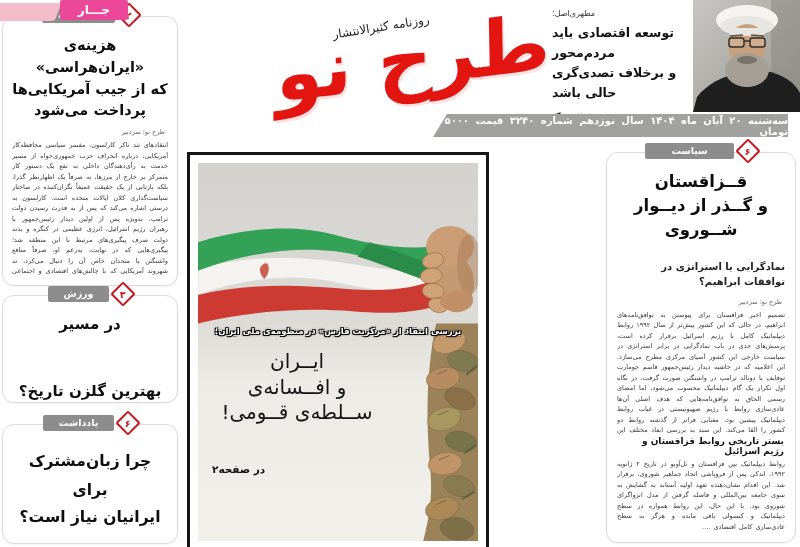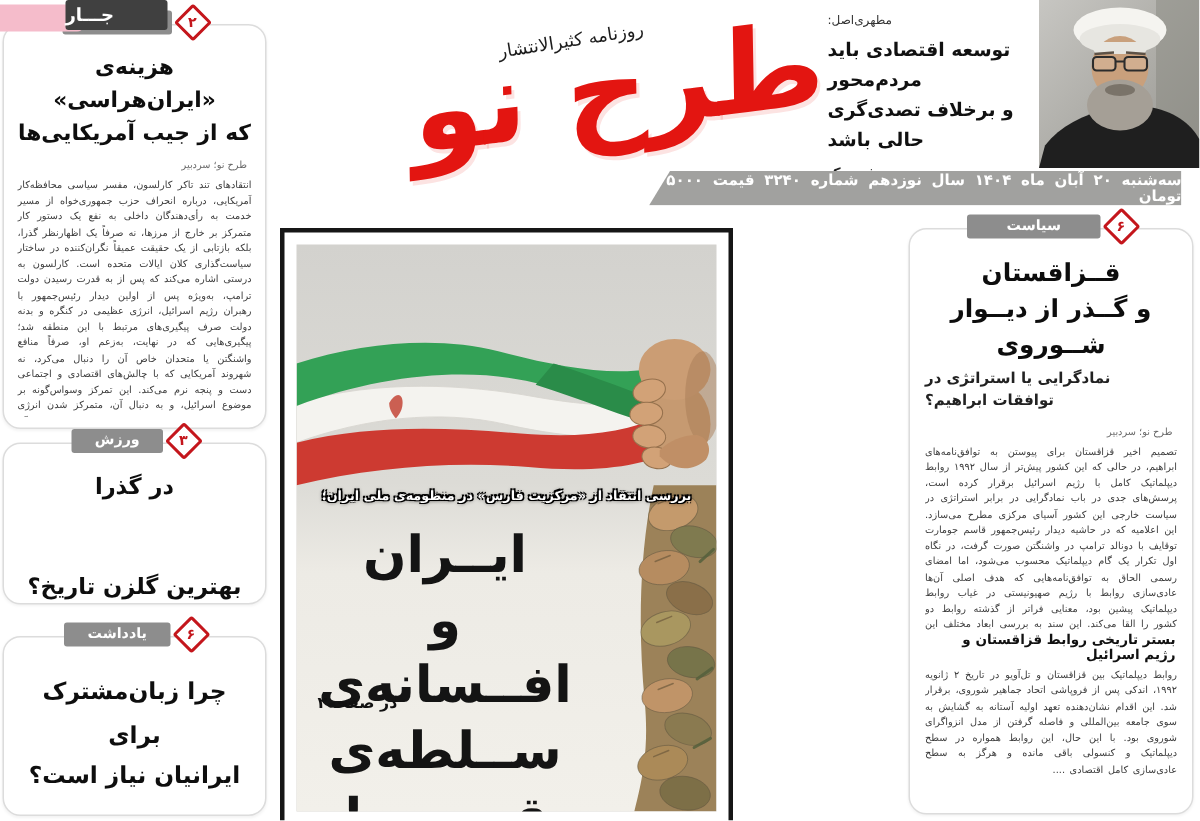--- a/index.html
+++ b/index.html
@@ -2,22 +2,22 @@
 <html lang="fa" dir="rtl"><head>
 <meta charset="utf-8">
 <style>
   html,body{margin:0;padding:0;background:#fff;}
   #page{position:relative;width:800px;height:547px;background:#ffffff;overflow:hidden;
         font-family:"DejaVu Sans",sans-serif;direction:rtl;}
 
   
   .wm-tail{position:absolute;left:-8px;top:3px;width:66px;height:18px;background:#f5bccb;
            transform:skewX(-20deg);border-radius:3px;z-index:4;}
-  .wm{position:absolute;left:44px;top:0;width:68px;height:20px;background:#404040;color:#fff;
-      font-weight:bold;font-size:12px;line-height:20px;text-align:left;border-radius:2px;z-index:5;}
+  .wm{position:absolute;left:60px;top:0;width:68px;height:20px;background:#ec4899;color:#fff;
+      font-weight:bold;font-size:12px;line-height:20px;text-align:center;border-radius:2px;z-index:5;}
 
   
   .card{position:absolute;background:#fff;border:1px solid #dcdcdc;border-radius:12px;
         box-shadow:0 1px 2px rgba(0,0,0,.05);box-sizing:border-box;}
   .sec-head{position:absolute;top:-11px;left:0;right:0;display:flex;justify-content:center;
             align-items:center;gap:5px;z-index:3;}
   .diamond{width:14px;height:14px;border:2.5px solid #c4161c;background:#fff;transform:rotate(45deg);
            display:flex;align-items:center;justify-content:center;border-radius:2px;flex:0 0 auto;}
   .diamond span{transform:rotate(-45deg);color:#c4161c;font-weight:bold;font-size:9.5px;}
   .sec-bar{background:#8d8d8d;color:#fff;font-weight:bold;font-size:9.5px;height:16px;
@@ -51,26 +51,26 @@
   .photo-box{position:absolute;left:693px;top:0;width:107px;height:112px;overflow:hidden;}
 
   
   .frame{position:absolute;left:187px;top:152px;width:302px;height:400px;border:3px solid #161616;
          background:#fff;padding:8px;box-sizing:border-box;}
   .photo{position:relative;width:100%;height:100%;overflow:hidden;background:#d9d8d3;}
   .caption{position:absolute;left:0;top:163px;width:100%;text-align:center;color:#fff;
            font-size:8.5px;font-weight:bold;z-index:3;
            text-shadow:1px 1px 0 #000,-1px 1px 0 #000,1px -1px 0 #000,-1px -1px 0 #000,0 0 3px #000;}
   .main-h{position:absolute;left:0;top:186px;width:198px;text-align:center;z-index:3;}
-  .main-h div{font-size:34px;font-weight:bold;color:#141414;line-height:1.28;}
+  .main-h div{font-size:20px;font-weight:normal;color:#141414;line-height:1.28;}
   .pref2{position:absolute;left:14px;top:300px;font-size:10.5px;font-weight:bold;color:#111;z-index:3;}
 
   
   .pol-h{font-size:16.5px;font-weight:bold;color:#0d0d0d;text-align:center;line-height:1.45;}
-  .pol-sub{font-size:10px;font-weight:bold;color:#222;text-align:left;line-height:1.5;margin-top:3px;}
+  .pol-sub{font-size:10px;font-weight:bold;color:#222;text-align:right;line-height:1.5;margin-top:17px;}
   .crosshead{font-size:9px;font-weight:bold;color:#111;text-align:right;margin:0 1px 3px;}
 </style>
 </head>
 <body>
 
 <div id="page">
 
   <div class="wm-tail"></div>
   <div class="wm">جـــار</div>
 
@@ -120,35 +120,36 @@
   <div class="card" style="left:2px;top:16px;width:176px;height:270px;">
     <div class="sec-head">
       <div class="diamond">
           <span>۲</span>
         </div>
       <div class="sec-bar">سرمقاله</div>
     </div>
     <div class="card-inner" style="padding:18px 9px 7px;">
       <div class="hl">هزینه‌ی «ایران‌هراسی»</div>
       <div class="hl">که از جیب آمریکایی‌ها</div>
+      <div class="hl">پرداخت می‌شود</div>
       <div class="byline">طرح نو؛ سردبیر</div>
       <div class="body-text">انتقادهای تند تاکر کارلسون، مفسر سیاسی محافظه‌کار آمریکایی، درباره انحراف حزب جمهوری‌خواه از مسیر خدمت به رأی‌دهندگان داخلی به نفع یک دستور کار متمرکز بر خارج از مرزها، نه صرفاً یک اظهارنظر گذرا، بلکه بازتابی از یک حقیقت عمیقاً نگران‌کننده در ساختار سیاست‌گذاری کلان ایالات متحده است. کارلسون به درستی اشاره می‌کند که پس از به قدرت رسیدن دولت ترامپ، به‌ویژه پس از اولین دیدار رئیس‌جمهور با رهبران رژیم اسرائیل، انرژی عظیمی در کنگره و بدنه دولت صرف پیگیری‌های مرتبط با این منطقه شد؛ پیگیری‌هایی که در نهایت، به‌زعم او، صرفاً منافع واشنگتن یا متحدان خاص آن را دنبال می‌کرد، نه شهروند آمریکایی که با چالش‌های اقتصادی و اجتماعی دست و پنجه نرم می‌کند. این تمرکز وسواس‌گونه بر موضوع اسرائیل، و به دنبال آن، متمرکز شدن انرژی دولت بر ایران به مثابه یک دشمن فرضی در آن منطقه، ....</div>
     </div>
   </div>
 
   <div class="card" style="left:2px;top:295px;width:176px;height:108px;">
     <div class="sec-head">
       <div class="diamond">
           <span>۳</span>
         </div>
       <div class="sec-bar">ورزش</div>
     </div>
     <div class="card-inner" style="padding:17px 6px 6px;justify-content:center;">
       <div class="red-kicker">خیز بلند حسین‌زاده برای آقای گلی دوباره؛</div>
-      <div class="hl" style="font-size:15px;">در گذرا</div>
+      <div class="hl" style="font-size:15px;">در مسیر</div>
       <div class="hl" style="font-size:15px;margin-top:44px;">بهترین گلزن تاریخ؟</div>
     </div>
   </div>
 
   <div class="card" style="left:2px;top:424px;width:176px;height:120px;">
     <div class="sec-head">
       <div class="diamond">
           <span>۶</span>
         </div>
       <div class="sec-bar">یادداشت</div>

